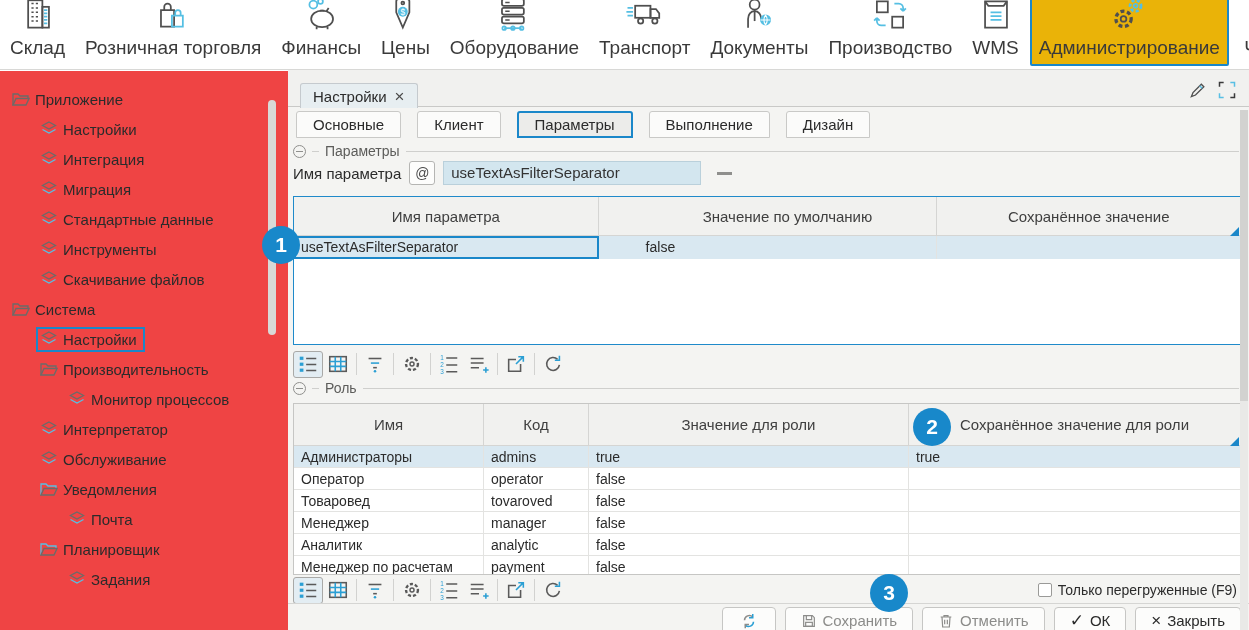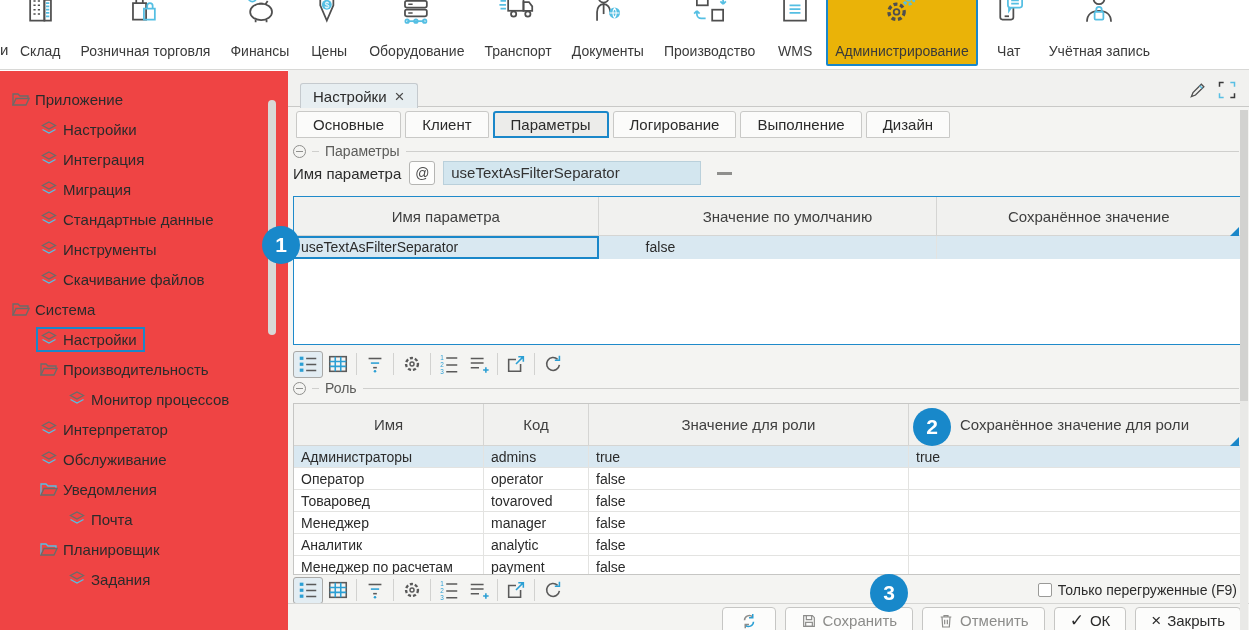--- a/index.html
+++ b/index.html
@@ -5,21 +5,21 @@
   * { margin:0; padding:0; box-sizing:border-box; }
   html,body { width:1249px; height:630px; overflow:hidden; background:#fff;
     font-family:"Liberation Sans", sans-serif; color:#2b2b2b; position:relative; }
 
   
   .topbar { position:absolute; left:0; top:0; width:1249px; height:70px; background:#fff;
     border-bottom:1px solid #d8d8d6; display:flex; align-items:flex-end; padding:3px 2px 3px 0; }
   .nav-edge { width:10px; overflow:hidden; font-size:15px; color:#3a3a3a; align-self:flex-end; padding-bottom:8px; }
   .nav-item { display:flex; flex-direction:column; align-items:center; justify-content:flex-end;
     padding:3px 7px 5px; border:2px solid transparent; border-radius:2px; margin:0 1px; cursor:default; }
-  .nav-item .lbl { font-size:14px; color:#3a3a3a; white-space:nowrap; margin-top:18px; }
+  .nav-item .lbl { font-size:19px; color:#3a3a3a; white-space:nowrap; margin-top:5px; }
   .nav-item.sel { background:#eab308; border-color:#1a87c9; }
   .nicon svg { display:block; }
 
   
   .sidebar { position:absolute; left:0; top:71px; width:288px; bottom:0; background:#ef4444; padding-top:13px; }
   .tree-item { height:30px; display:flex; align-items:center; }
   .tree-item .box { display:inline-flex; align-items:center; gap:5px; padding:2px 6px 2px 2px;
     border:2px solid transparent; font-size:15px; color:#2b2b2b; white-space:nowrap; }
   .tree-item.sel .box { border-color:#1a87c9; }
   .lv0 { padding-left:8px; } .lv1 { padding-left:36px; } .lv2 { padding-left:64px; }
@@ -29,21 +29,21 @@
   
   .main { position:absolute; left:288px; top:70px; width:961px; height:560px; background:#f4f4f2; overflow:hidden; }
   .doc-tab-row { position:absolute; left:0; top:0; width:100%; height:37px; background:#f1f1ef;
     border-bottom:1px solid #c9c9c7; }
   .doc-tab { position:absolute; left:12px; top:13px; height:25px; display:flex; align-items:center; gap:8px;
     background:#e7eef1; border:1px solid #c5cace; border-bottom:none; border-radius:3px 3px 0 0;
     padding:0 12px; font-size:15px; }
   .doc-tab .x { color:#4a4a4a; font-size:17px; line-height:1; }
   .edit-tools { position:absolute; right:12px; top:10px; display:flex; gap:9px; align-items:center; }
 
-  .subtabs { position:absolute; left:8px; top:41px; height:28px; display:flex; gap:4px; }
+  .subtabs { position:absolute; left:8px; top:41px; height:28px; display:flex; gap:16px; }
   .subtab { height:27px; line-height:25px; padding:0 16px; background:#fbfbfa; border:1px solid #c9c9c7;
     border-radius:3px 3px 0 0; font-size:15px; color:#2b2b2b; }
   .subtab.sel { border:2px solid #1a87c9; background:#ececea; line-height:23px; }
 
   .legend { position:absolute; left:5px; right:10px; display:flex; align-items:center; gap:6px;
     color:#5c5c5a; font-size:14px; }
   .legend .line { flex:1; border-top:1px solid #cfcfcd; }
   .legend .dash { width:7px; border-top:1px solid #cfcfcd; }
   .collapse-icon { width:13px; height:13px; border:1px solid #8f8f8d; border-radius:50%;
     display:inline-flex; align-items:center; justify-content:center; }
@@ -445,21 +445,20 @@
             <path stroke="#58bfe4" d="M21 8V3h-5M3 16v5h5"></path>
           </svg>
         </span>
     </div>
   </div>
 
   <div class="subtabs">
     <div class="subtab">Основные</div>
     <div class="subtab">Клиент</div>
     <div class="subtab sel">Параметры</div>
-    <div class="subtab">Логирование</div>
     <div class="subtab">Выполнение</div>
     <div class="subtab">Дизайн</div>
   </div>
 
   <div class="legend lg-params">
     <span class="collapse-icon">
         <i></i>
       </span>
     <span class="dash"></span>
     <span>Параметры</span>

